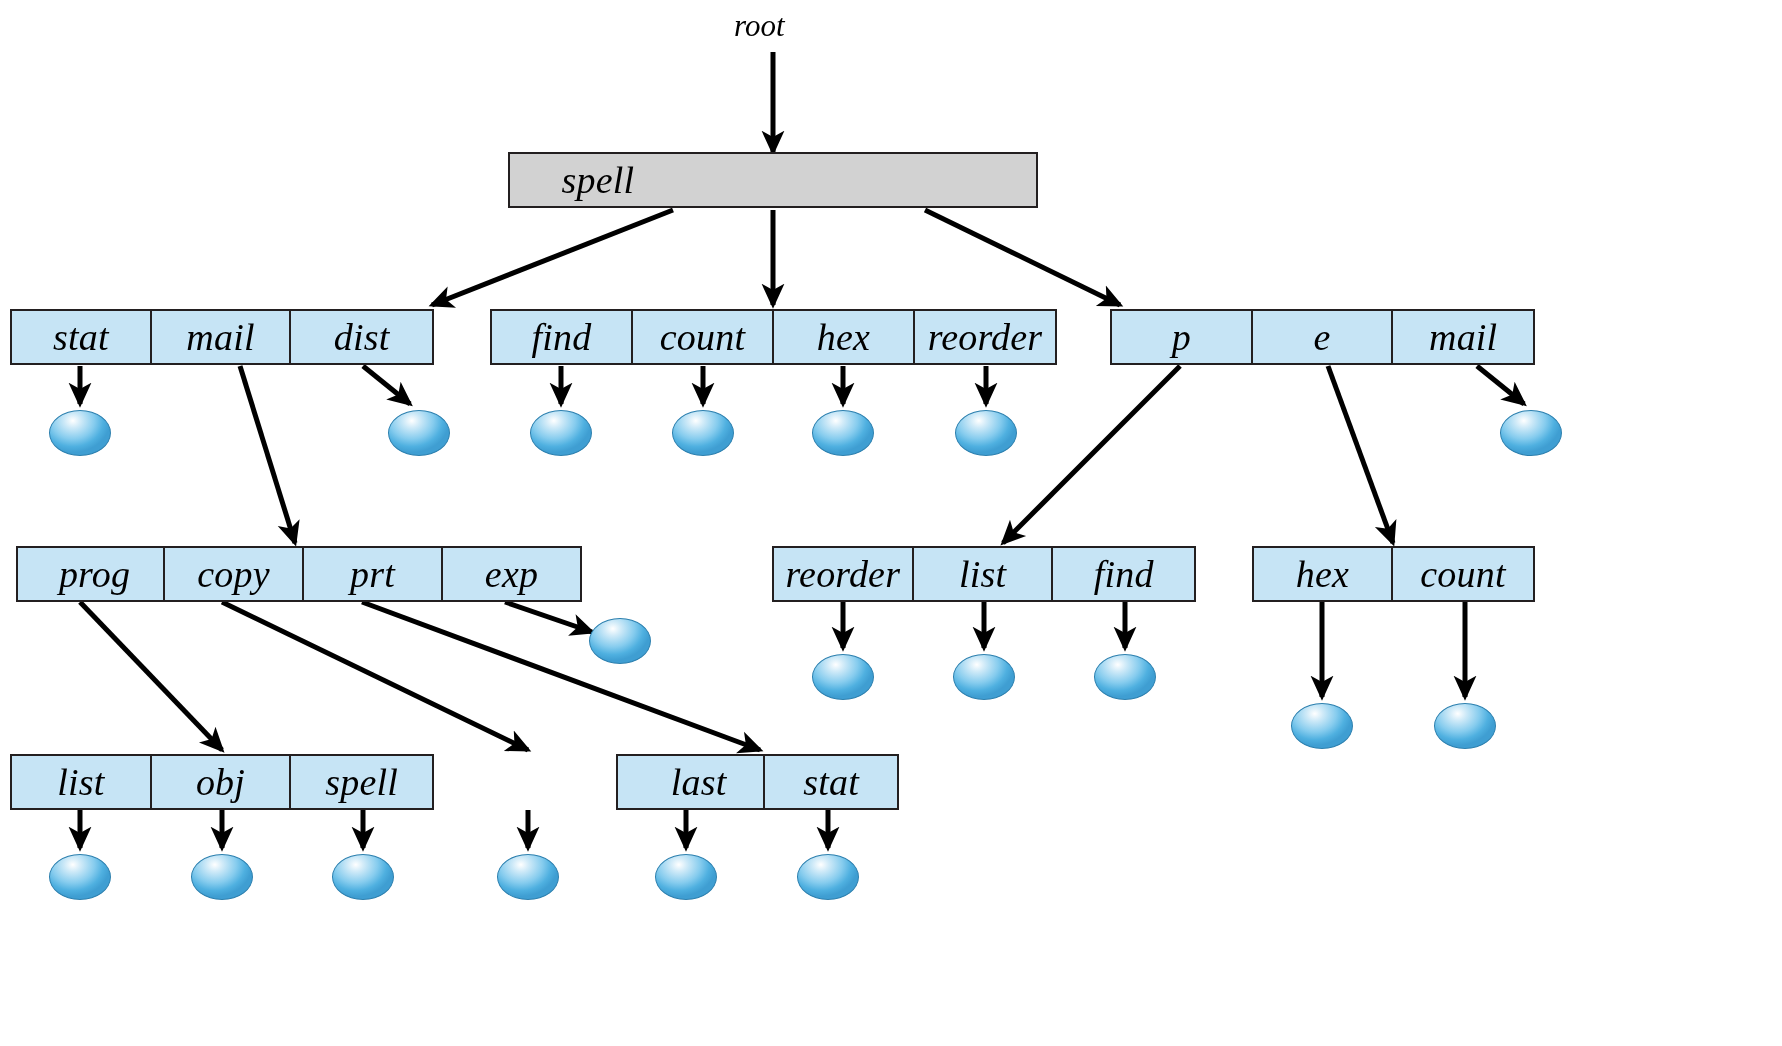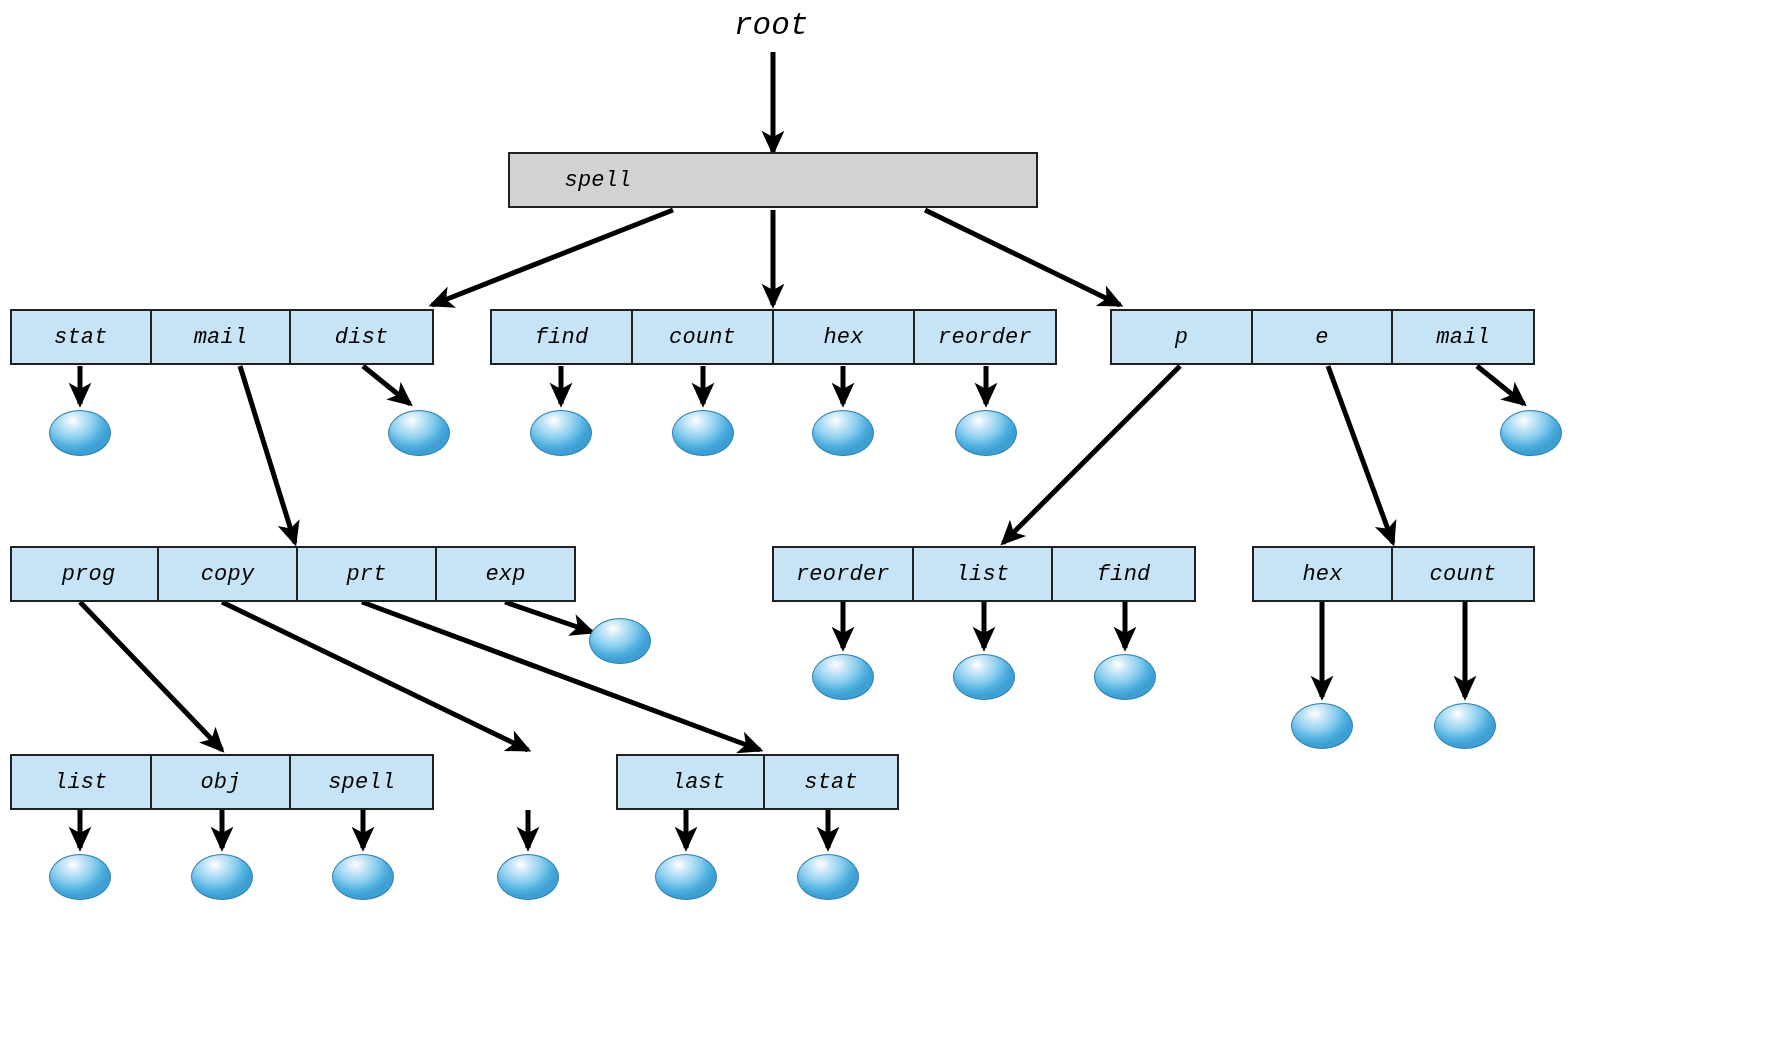--- a/index.html
+++ b/index.html
@@ -3,41 +3,41 @@
 <meta charset="utf-8">
 <title>Tree-Structured Directory</title>
 <style>
   html,body{margin:0;padding:0;}
   body{
     width:1782px;height:1046px;
     background:#ffffff;
     font-family:"Liberation Serif", serif;
     overflow:hidden;
   }
-  #stage{position:relative;width:1782px;height:1046px;font-family:Liberation Mono, monospace;}
+  #stage{position:relative;width:1782px;height:1046px;}
 
   
   #edges{position:absolute;left:0;top:0;width:1782px;height:1046px;pointer-events:none;}
 
   
   .row{
     position:absolute;
     display:flex;
     border:2.5px solid #231f20;
     box-sizing:border-box;
     background:#c6e4f5;
     height:56px;
   }
   .row.gray{background:#d2d2d2;border-color:#231f20;}
   .cell{
     box-sizing:border-box;
     display:flex;align-items:center;justify-content:center;
     border-right:2.5px solid #231f20;
     font-style:italic;
-    font-size:22px;
+    font-size:38px;
     color:#000000;
     letter-spacing:.2px;
     white-space:nowrap;
   }
   .cell:last-child{border-right:none;}
 
   
   #root-label{
     position:absolute;
     font-style:italic;
@@ -130,21 +130,21 @@
     <div class="cell" style="width:142px;">hex</div>
     <div class="cell" style="width:141px;">reorder</div>
   </div>
 
   <div class="row" style="left:1110px;top:309px;width:425px;">
     <div class="cell" style="width:142px;">p</div>
     <div class="cell" style="width:142px;">e</div>
     <div class="cell" style="width:141px;">mail</div>
   </div>
 
-  <div class="row" style="left:10px;top:546px;width:566px;padding-left:8px;">
+  <div class="row" style="left:16px;top:546px;width:566px;padding-left:8px;">
     <div class="cell" style="width:142px;">prog</div>
     <div class="cell" style="width:142px;">copy</div>
     <div class="cell" style="width:142px;">prt</div>
     <div class="cell" style="width:140px;">exp</div>
   </div>
 
   <div class="row" style="left:772px;top:546px;width:424px;">
     <div class="cell" style="width:141px;">reorder</div>
     <div class="cell" style="width:141px;">list</div>
     <div class="cell" style="width:142px;">find</div>

